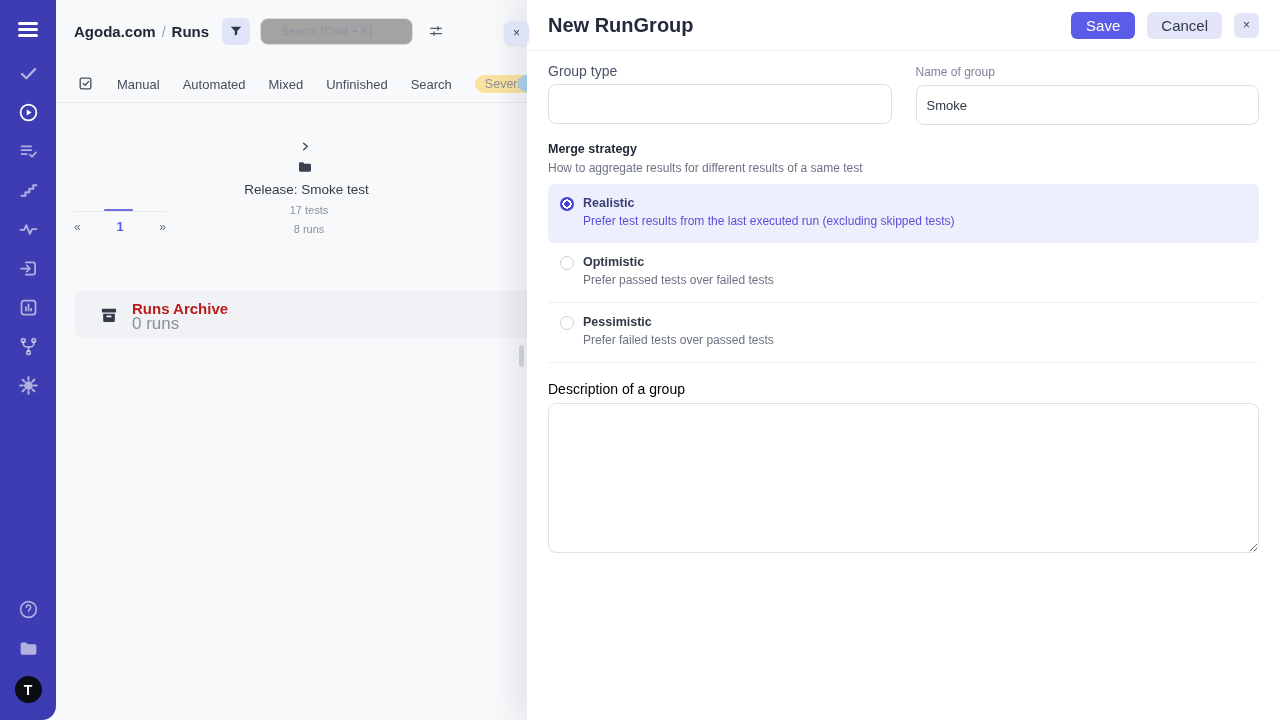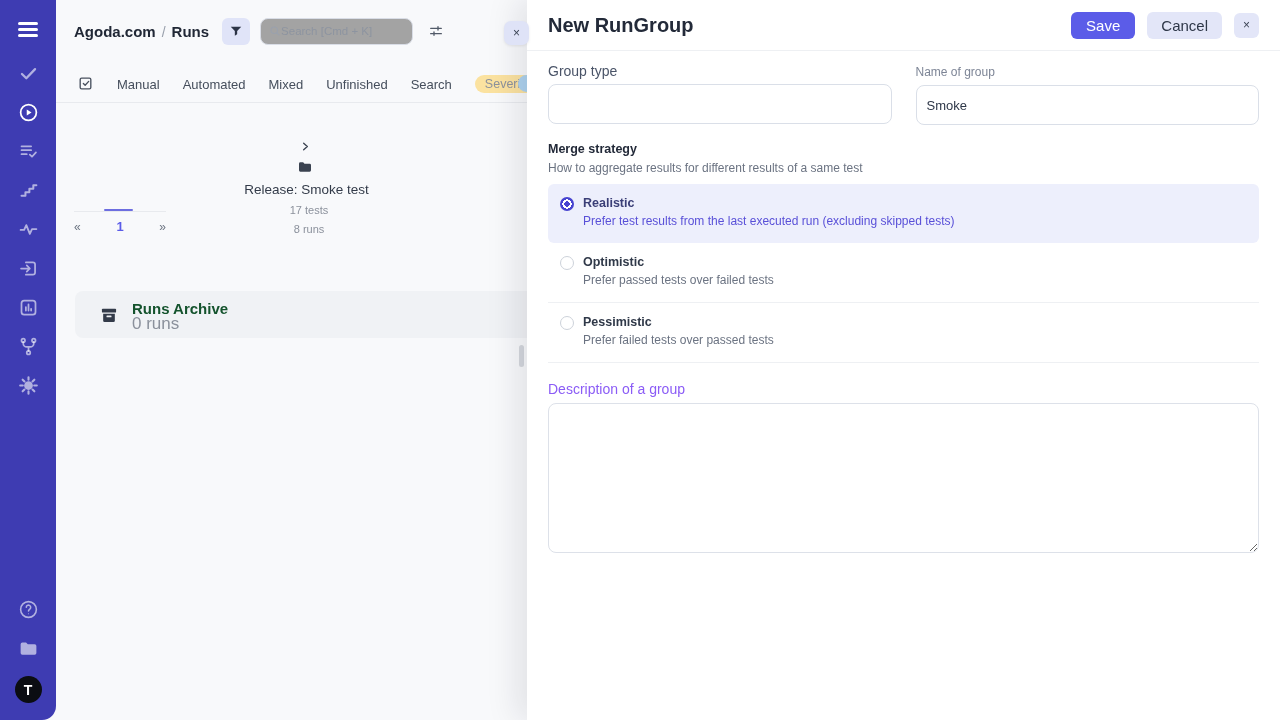--- a/index.html
+++ b/index.html
@@ -79,21 +79,21 @@
                 justify-content:space-between; align-items:center; }
   .pg-nav { border:none; background:none; color:#6a7380; font-size:12px; cursor:pointer; }
   .pg-cur { border:none; background:none; color:#5b5ce8; font-size:13px; font-weight:600;
             cursor:pointer; }
 
   .archive-card { position:absolute; top:291px; left:19px; right:0; height:47px;
                   background:#f0f2f5; border-radius:8px 0 0 8px; display:flex;
                   align-items:center; padding-left:24px; gap:13px; cursor:pointer; }
   .archive-icon { color:#333b49; display:flex; }
   .archive-icon svg { width:20px; height:20px; }
-  .archive-title { font-size:15px; font-weight:bold; color:#14532d; line-height:17px; }
+  .archive-title { font-size:15px; font-weight:bold; color:#b91c1c; line-height:17px; }
   .archive-count { font-size:17px; color:#8b919c; line-height:13px; }
 
   .lp-thumb { position:absolute; top:345px; right:3px; width:5px; height:22px;
               background:#d4d7dd; border-radius:3px; cursor:grab; }
 
   
   .modal { position:absolute; left:527px; top:0; width:753px; height:720px;
            background:#ffffff; box-shadow:-10px 0 30px rgba(16,24,40,.10); z-index:3; }
   .modal-header { height:51px; border-bottom:1px solid #eef0f3; display:flex;
                   align-items:center; padding:0 21px; }
@@ -123,21 +123,21 @@
   .option:last-child { border-bottom:1px solid #eef0f3; border-radius:0; }
   .option.selected { background:#edeffc; }
   .radio { width:14px; height:14px; border-radius:50%; flex:none; margin-top:1px; }
   .radio.on { background:radial-gradient(circle,#4643d0 0 2.8px,#ffffff 2.9px 4.6px,#4643d0 4.7px); }
   .radio.off { border:1px solid #cdd2da; background:#fff; }
   .opt-title { font-size:12.5px; font-weight:600; color:#303949; line-height:15px; }
   .opt-desc { font-size:12px; color:#6b7382; margin-top:3px; line-height:14px; }
   .option.selected .opt-title { color:#3b3f77; }
   .option.selected .opt-desc { color:#5950d8; }
 
-  .desc-label { margin-top:18px; font-size:14px; color:#8b5cf6; }
+  .desc-label { margin-top:18px; font-size:14px; color:#000000; }
   .desc-area { margin-top:6px; width:100%; height:150px; border:1px solid #dde1e9;
                border-radius:8px; resize:both; outline:none; padding:8px 10px;
                font-family:"Liberation Sans", sans-serif; font-size:13px; color:#2e3748; }
 
   .panel-close { position:absolute; left:504px; top:21px; width:25px; height:24px;
                  z-index:6; background:#dfe3f7; border:none; border-radius:7px;
                  color:#3a4354; font-size:12px; display:flex; align-items:center;
                  justify-content:center; cursor:pointer;
                  box-shadow:0 1px 3px rgba(0,0,0,.08); }
 </style>

